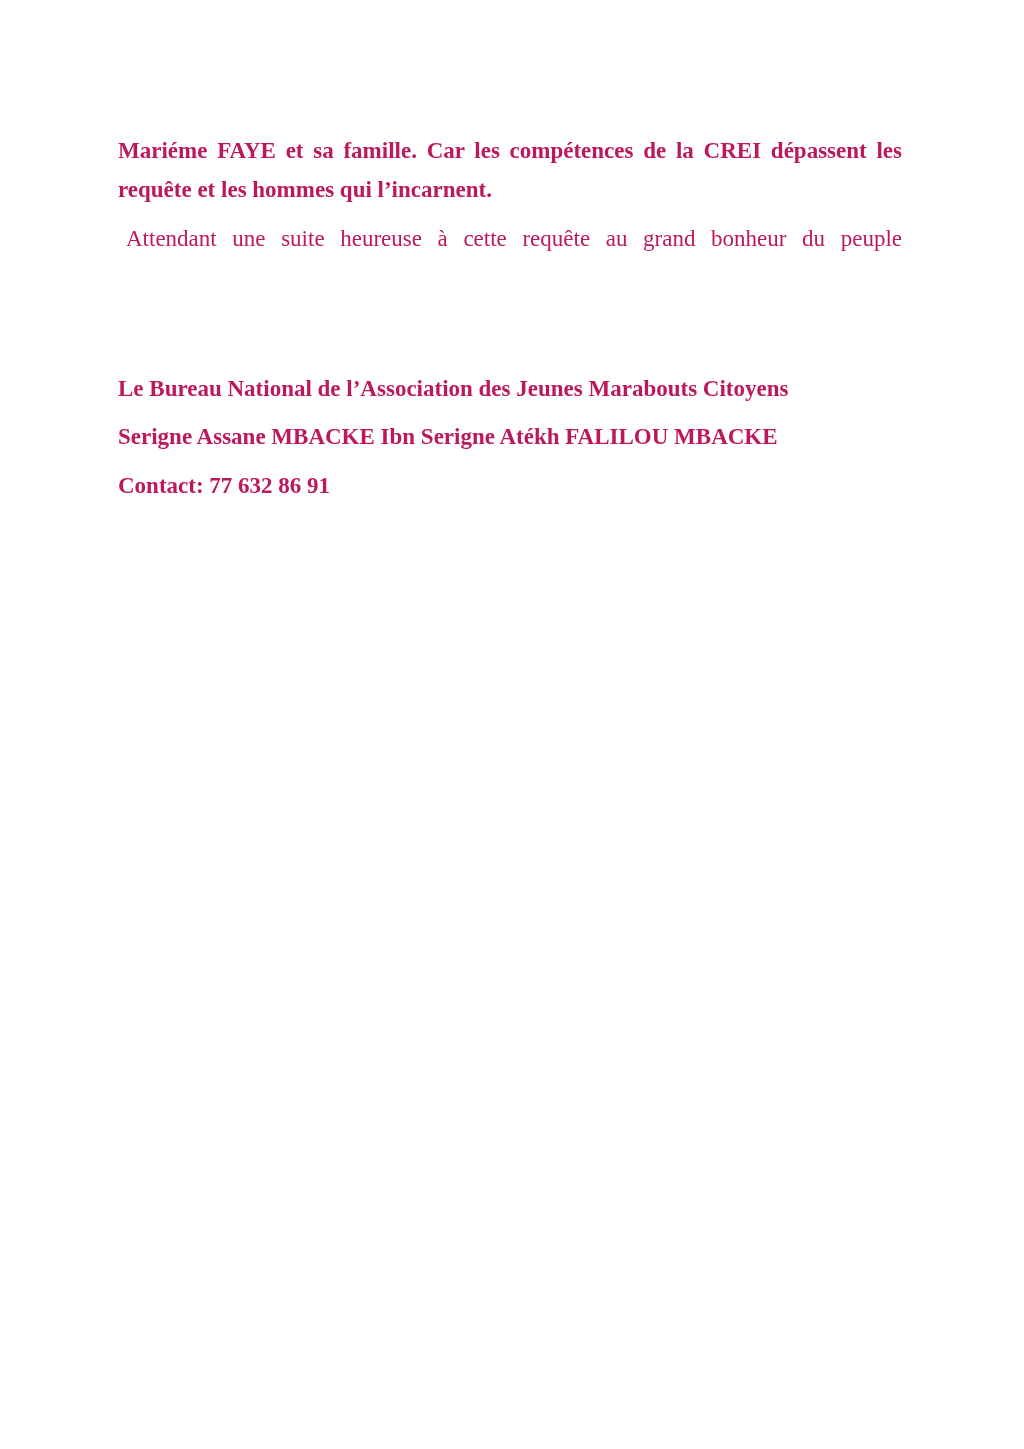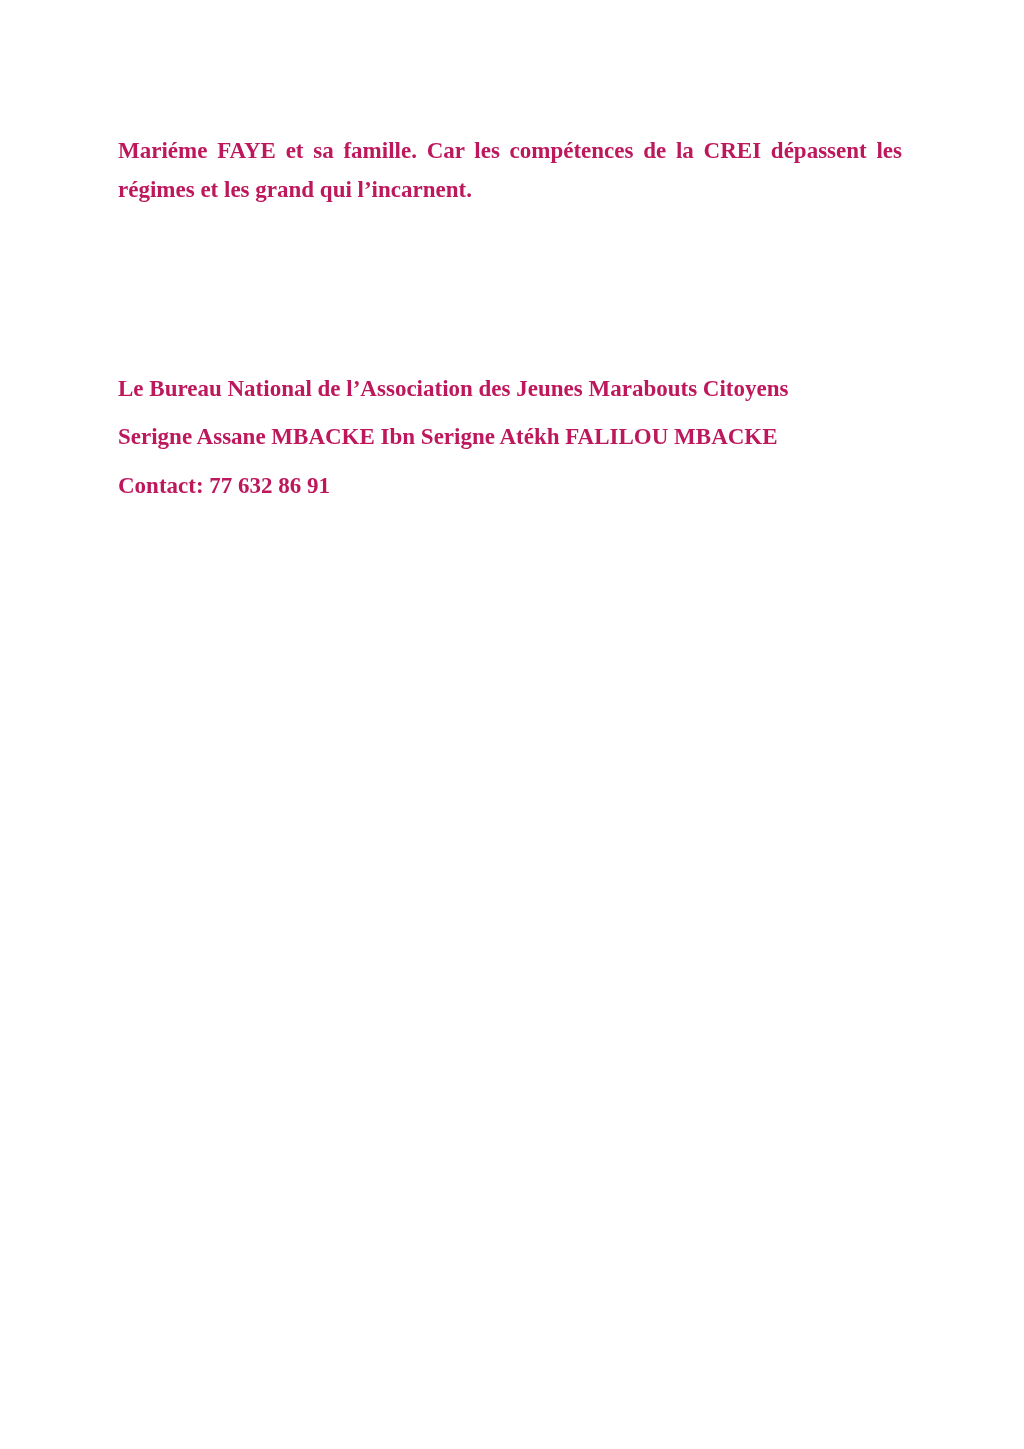--- a/index.html
+++ b/index.html
@@ -48,24 +48,25 @@
   #sig2  { top: 410px; }
   #sig3  { top: 459px; }
 </style>
 </head>
 <body>
 
 <div class="page">
 
   <div id="para1" class="content-block">
     <div class="para-line bold justify-full">Mariéme FAYE et sa famille. Car les compétences de la CREI dépassent les</div>
-    <div class="para-line bold justify-last">régimes et les grand qui l’incarnent.</div>
+    <div class="para-line bold justify-last">requête et les hommes qui l’incarnent.</div>
   </div>
 
   <div id="para2" class="content-block">
+    <div class="para-line regular justify-full first-line-indent">Attendant une suite heureuse à cette requête au grand bonheur du peuple</div>
   </div>
 
   <div id="sig1" class="content-block sig-line">Le Bureau National de l’Association des Jeunes Marabouts Citoyens</div>
 
   <div id="sig2" class="content-block sig-line">Serigne Assane MBACKE Ibn Serigne Atékh FALILOU MBACKE</div>
 
   <div id="sig3" class="content-block sig-line">Contact: 77 632 86 91</div>
 
 </div>
 

